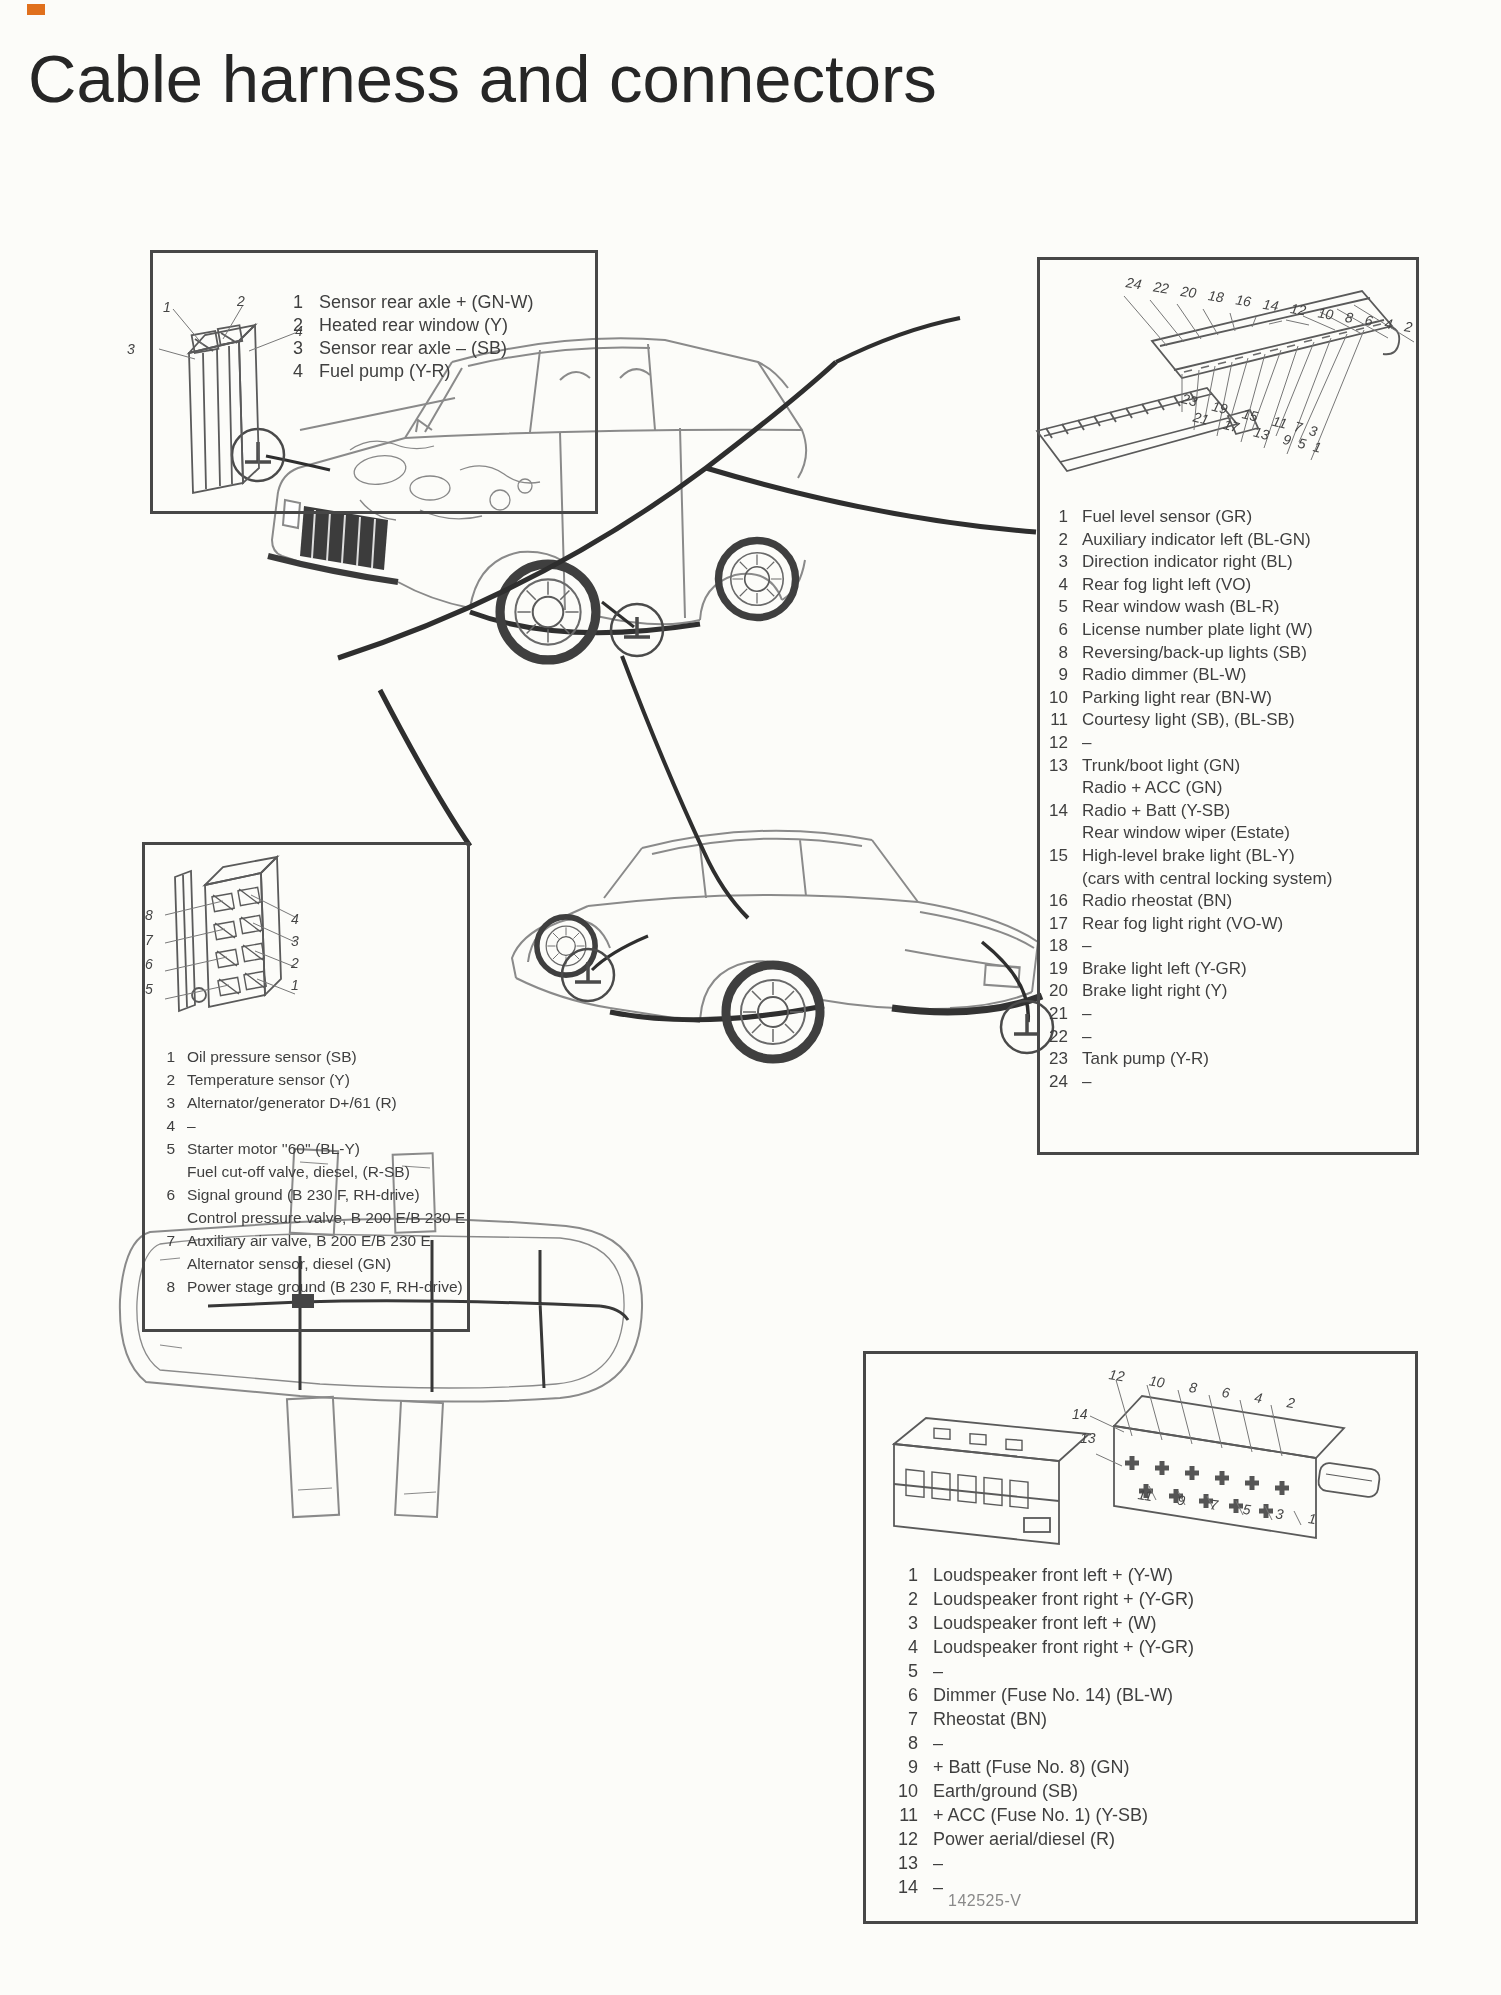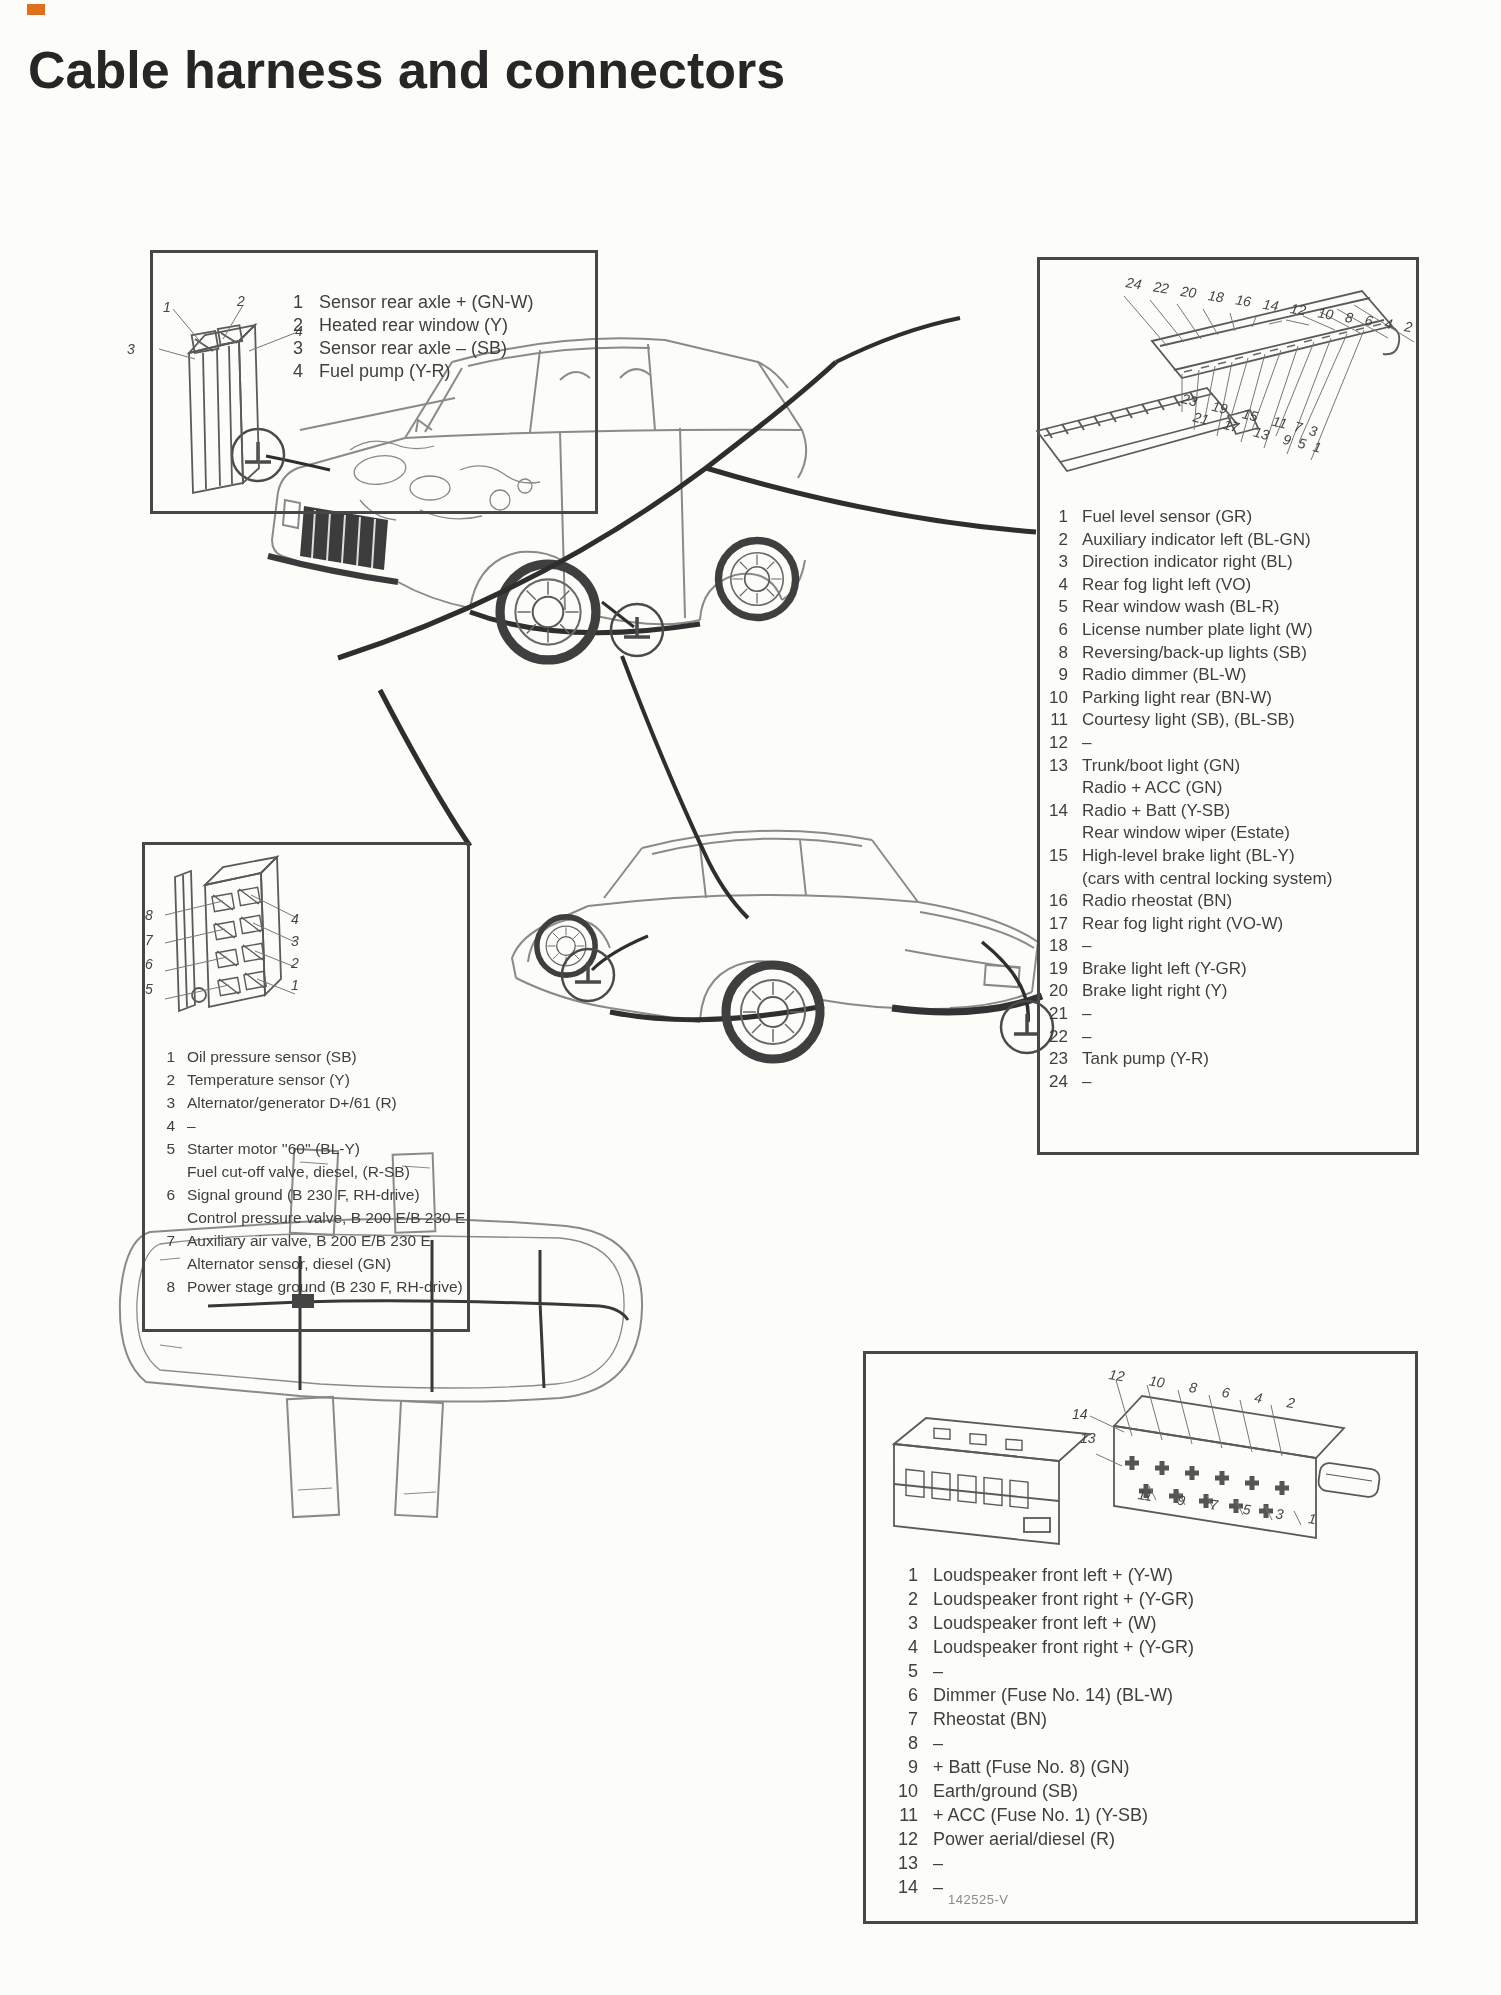--- a/index.html
+++ b/index.html
@@ -3,21 +3,21 @@
 <meta charset="utf-8">
 <style>
   html,body{margin:0;padding:0;}
   body{
     width:1501px;height:1995px;position:relative;overflow:hidden;
     background:#fcfcf9;color:#3f3f3f;
     font-family:"Liberation Sans", sans-serif;
   }
   #page-title{
     position:absolute;left:28px;top:40px;margin:0;
-    font-size:52px;font-weight:700;letter-spacing:0;color:#262626;
+    font-size:67px;font-weight:400;letter-spacing:0;color:#262626;
   }
   #reg-mark{position:absolute;left:27px;top:4px;width:18px;height:11px;background:#e0701d;}
   #art{position:absolute;left:0;top:0;z-index:1;}
   .panel{position:absolute;border:3px solid #474747;background:transparent;z-index:2;overflow:visible;}
   #box1{left:150px;top:250px;width:442px;height:258px;}
   #box2{left:1037px;top:257px;width:376px;height:892px;}
   #box3{left:142px;top:842px;width:322px;height:484px;}
   #box4{left:863px;top:1351px;width:549px;height:567px;}
   .fig{position:absolute;}
   .list{position:absolute;}
@@ -41,21 +41,21 @@
   #box2-co-top{left:86px;top:14px;width:290px;transform:rotate(9deg);}
   #box2-co-bottom{left:142px;top:130px;width:142px;transform:rotate(14deg);font-size:13px;}
   #box2-co-bottom .co:nth-child(even){transform:translateY(15px);}
   #box3-co-left{left:0px;top:62px;height:90px;}
   #box3-co-right{left:146px;top:66px;height:82px;}
   #box4-co-top{left:243px;top:12px;width:188px;transform:rotate(9deg);}
   #box4-co-left{left:206px;top:52px;height:40px;}
   #box4-co-left .co:nth-child(2){transform:translateX(8px);}
   #box4-co-bottom{left:272px;top:132px;width:180px;transform:rotate(8deg);}
   #figure-id{
-    position:absolute;left:82px;top:538px;font-size:13px;color:#8a8a8a;letter-spacing:.5px;
+    position:absolute;left:82px;top:538px;font-size:16px;color:#8a8a8a;letter-spacing:.5px;
   }
 </style>
 </head>
 <body>
 
 <div id="reg-mark"></div>
 <h1 id="page-title">Cable harness and connectors</h1>
 
 <svg id="art" width="1501" height="1995" viewBox="0 0 1501 1995">
   <defs>

